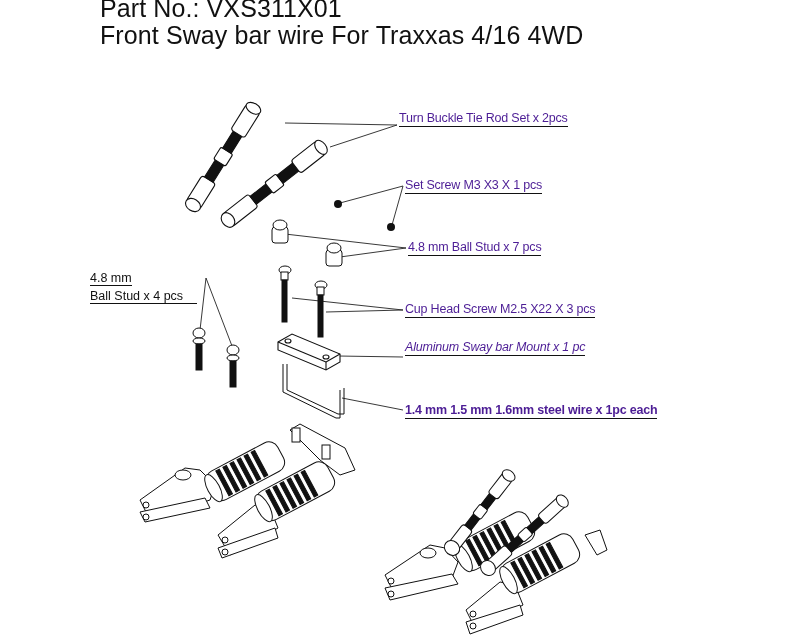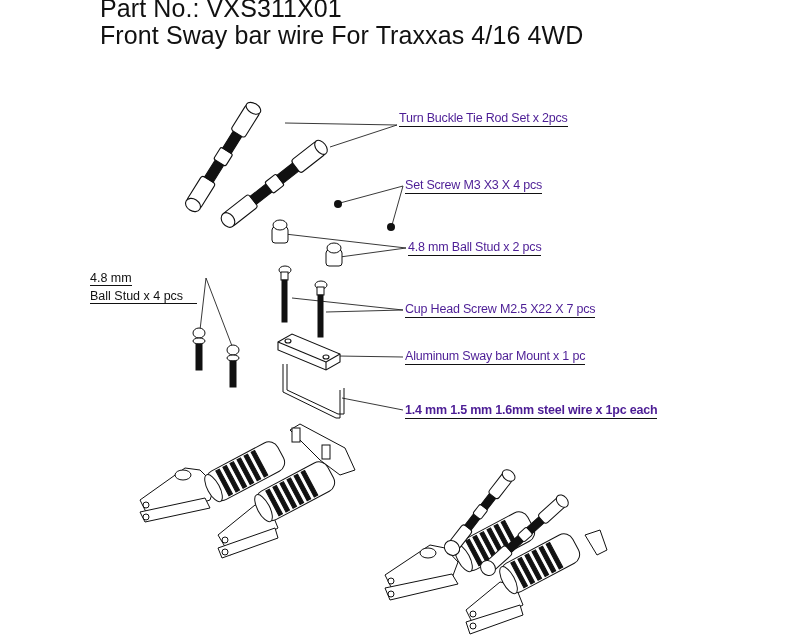--- a/index.html
+++ b/index.html
@@ -12,24 +12,24 @@
              border-bottom: 1.5px solid #111; padding-bottom: 1px; letter-spacing: -0.2px; }
     svg.art { position: absolute; left: 0; top: 0; }
   </style>
 </head>
 <body>
 
 <div id="title1" class="title-line">Part No.: VXS311X01</div>
 <div id="title2" class="title-line">Front Sway bar wire For Traxxas 4/16 4WD</div>
 
 <div class="label" style="left:399px; top:111px;">Turn Buckle Tie Rod Set x 2pcs</div>
-<div class="label" style="left:405px; top:178px;">Set Screw M3 X3 X 4 pcs</div>
-<div class="label" style="left:408px; top:240px;">4.8 mm Ball Stud x 2 pcs</div>
-<div class="label" style="left:405px; top:302px;">Cup Head Screw M2.5 X22 X 7 pcs</div>
-<div class="label" style="left:405px; top:349px;">Aluminum Sway bar Mount x 1 pc</div>
+<div class="label" style="left:405px; top:178px;">Set Screw M3 X3 X 1 pcs</div>
+<div class="label" style="left:408px; top:240px;">4.8 mm Ball Stud x 7 pcs</div>
+<div class="label" style="left:405px; top:302px;">Cup Head Screw M2.5 X22 X 3 pcs</div>
+<div class="label" style="left:405px; top:340px;font-style:italic;">Aluminum Sway bar Mount x 1 pc</div>
 <div class="label" style="left:405px; top:403px;font-weight:bold;">1.4 mm 1.5 mm 1.6mm steel wire x 1pc each</div>
 
 <div style="position:absolute; left:90px; top:255px;">
   <div style="font-size:12.5px; line-height:13px; border-bottom:1.2px solid #111; display:inline-block; padding-bottom:0px;margin-top:17px;">4.8 mm</div><br>
   <div style="font-size:12.5px; line-height:13px; border-bottom:1.5px solid #111; display:inline-block; padding-right:14px; margin-top:-1px;">Ball Stud x 4 pcs</div>
 </div>
 
 <svg class="art" width="800" height="640" viewBox="0 0 800 640">
   <defs>
     <g id="thread">

